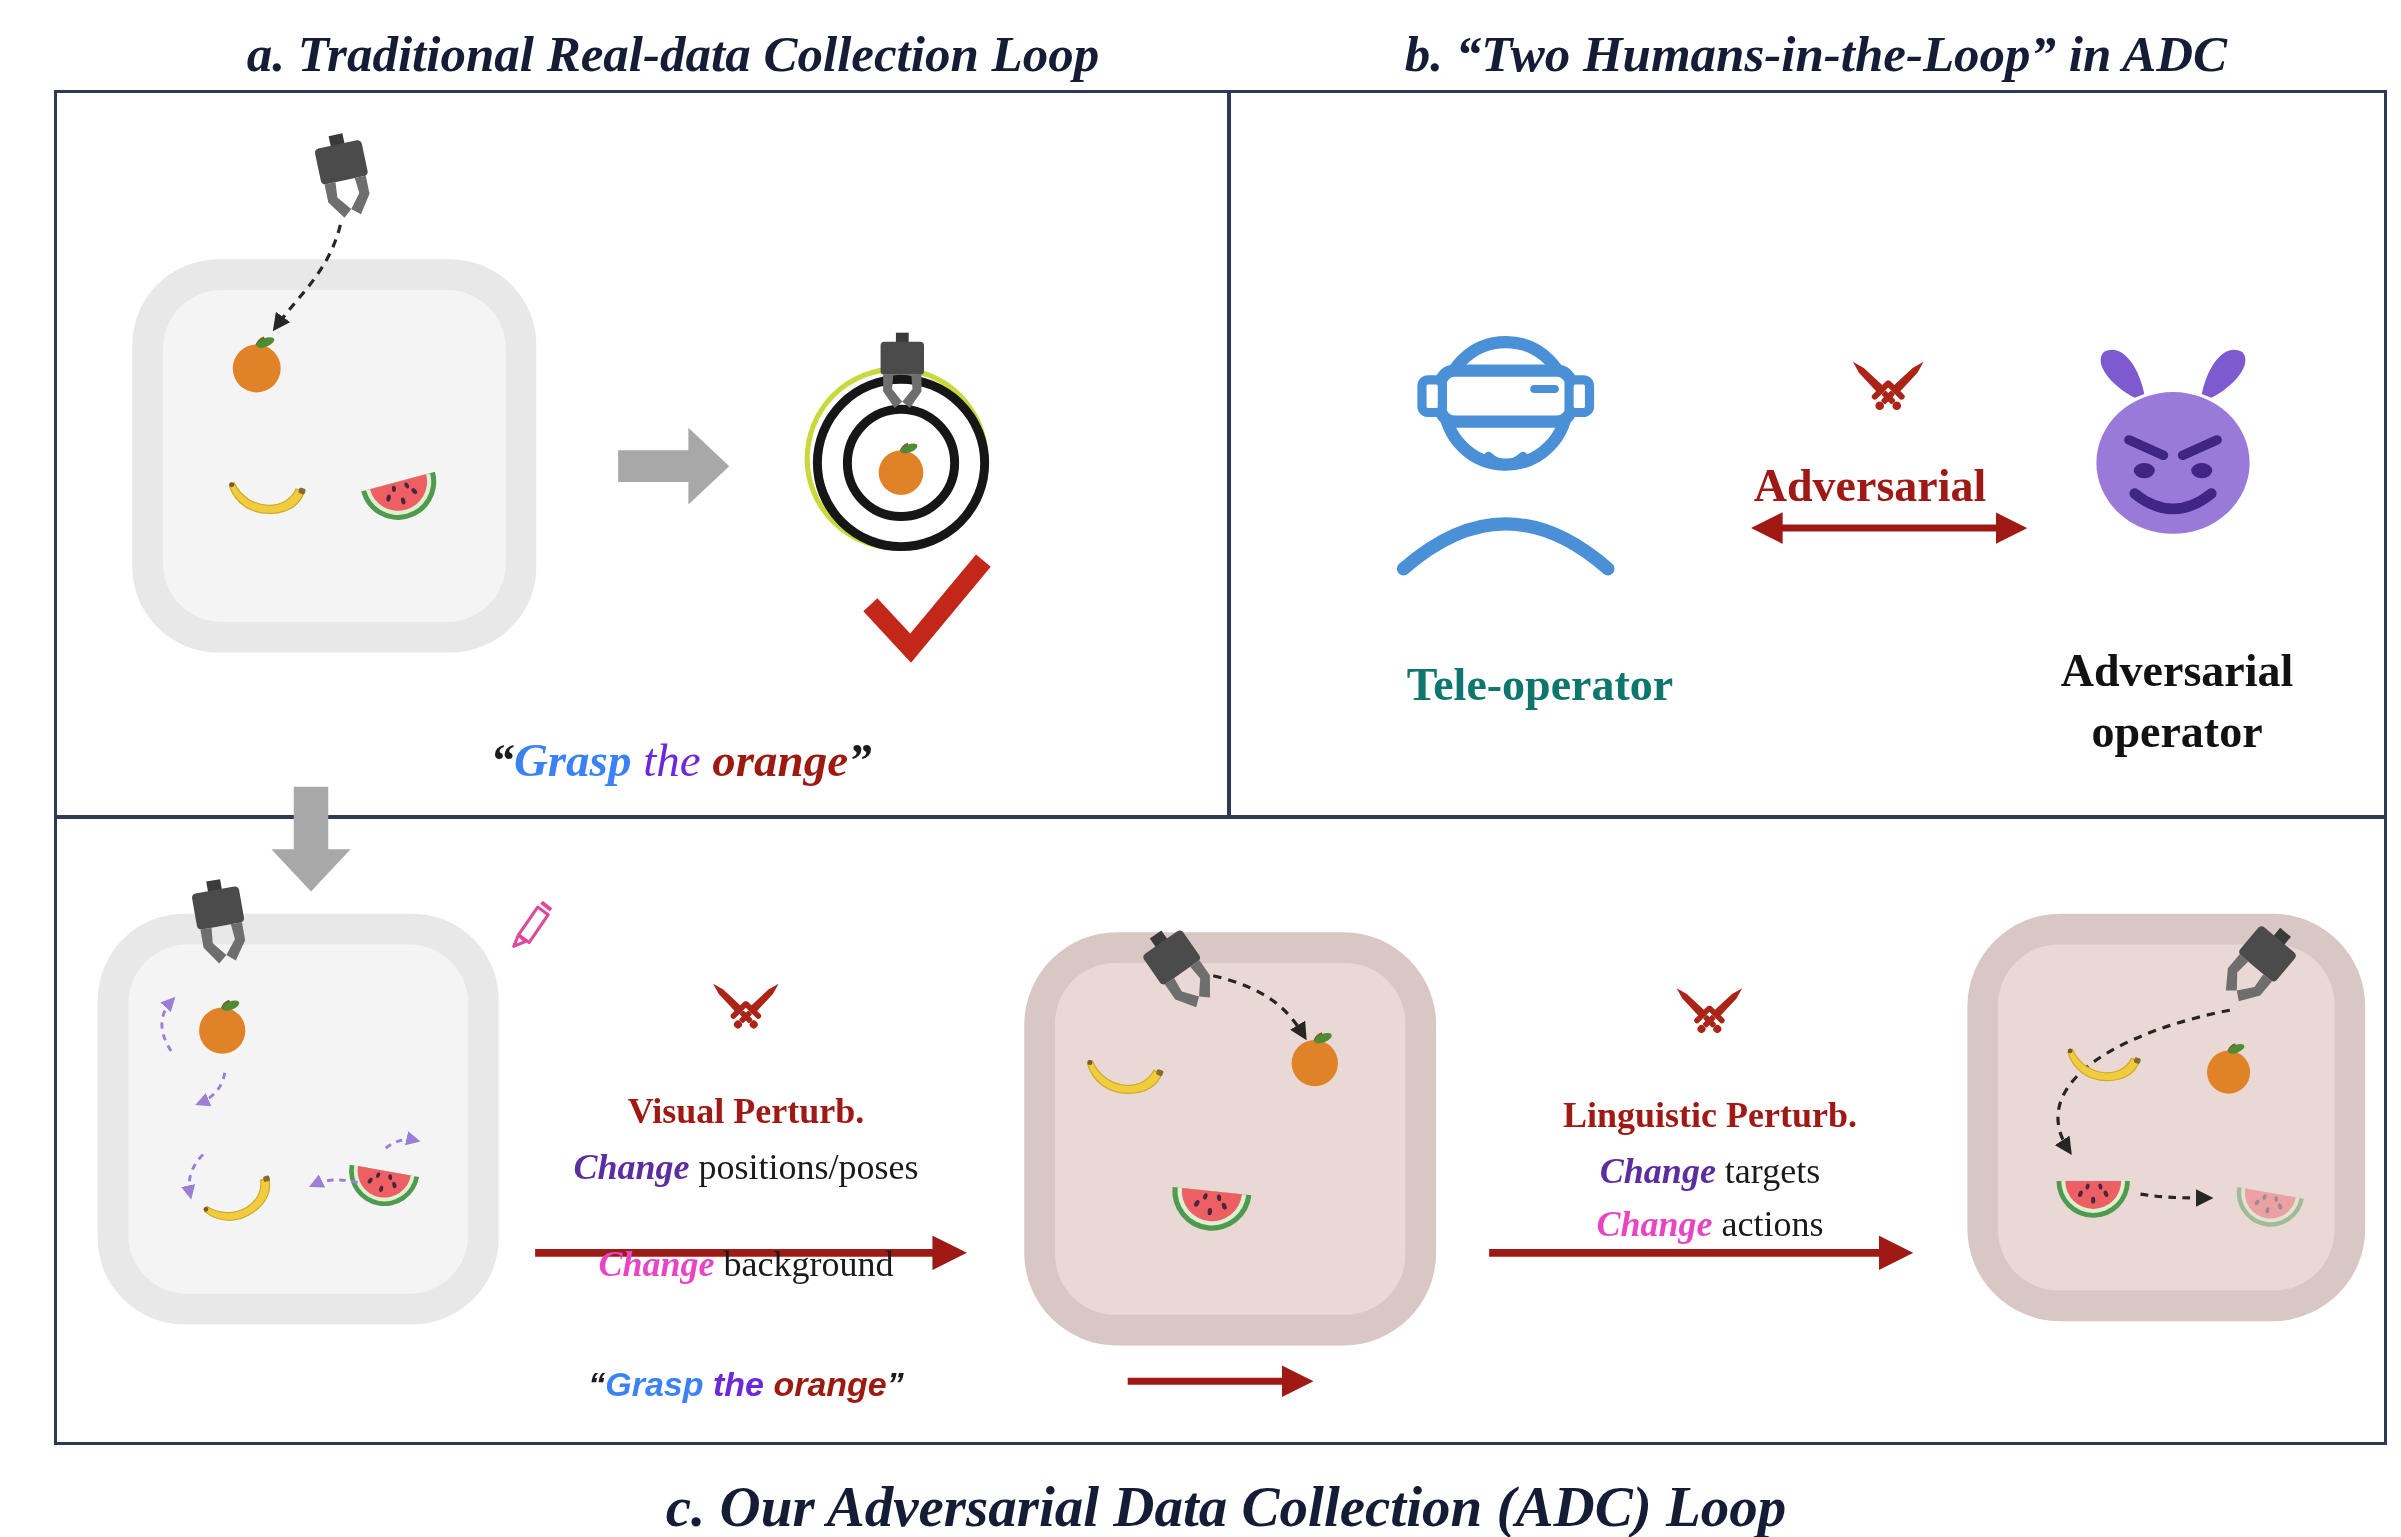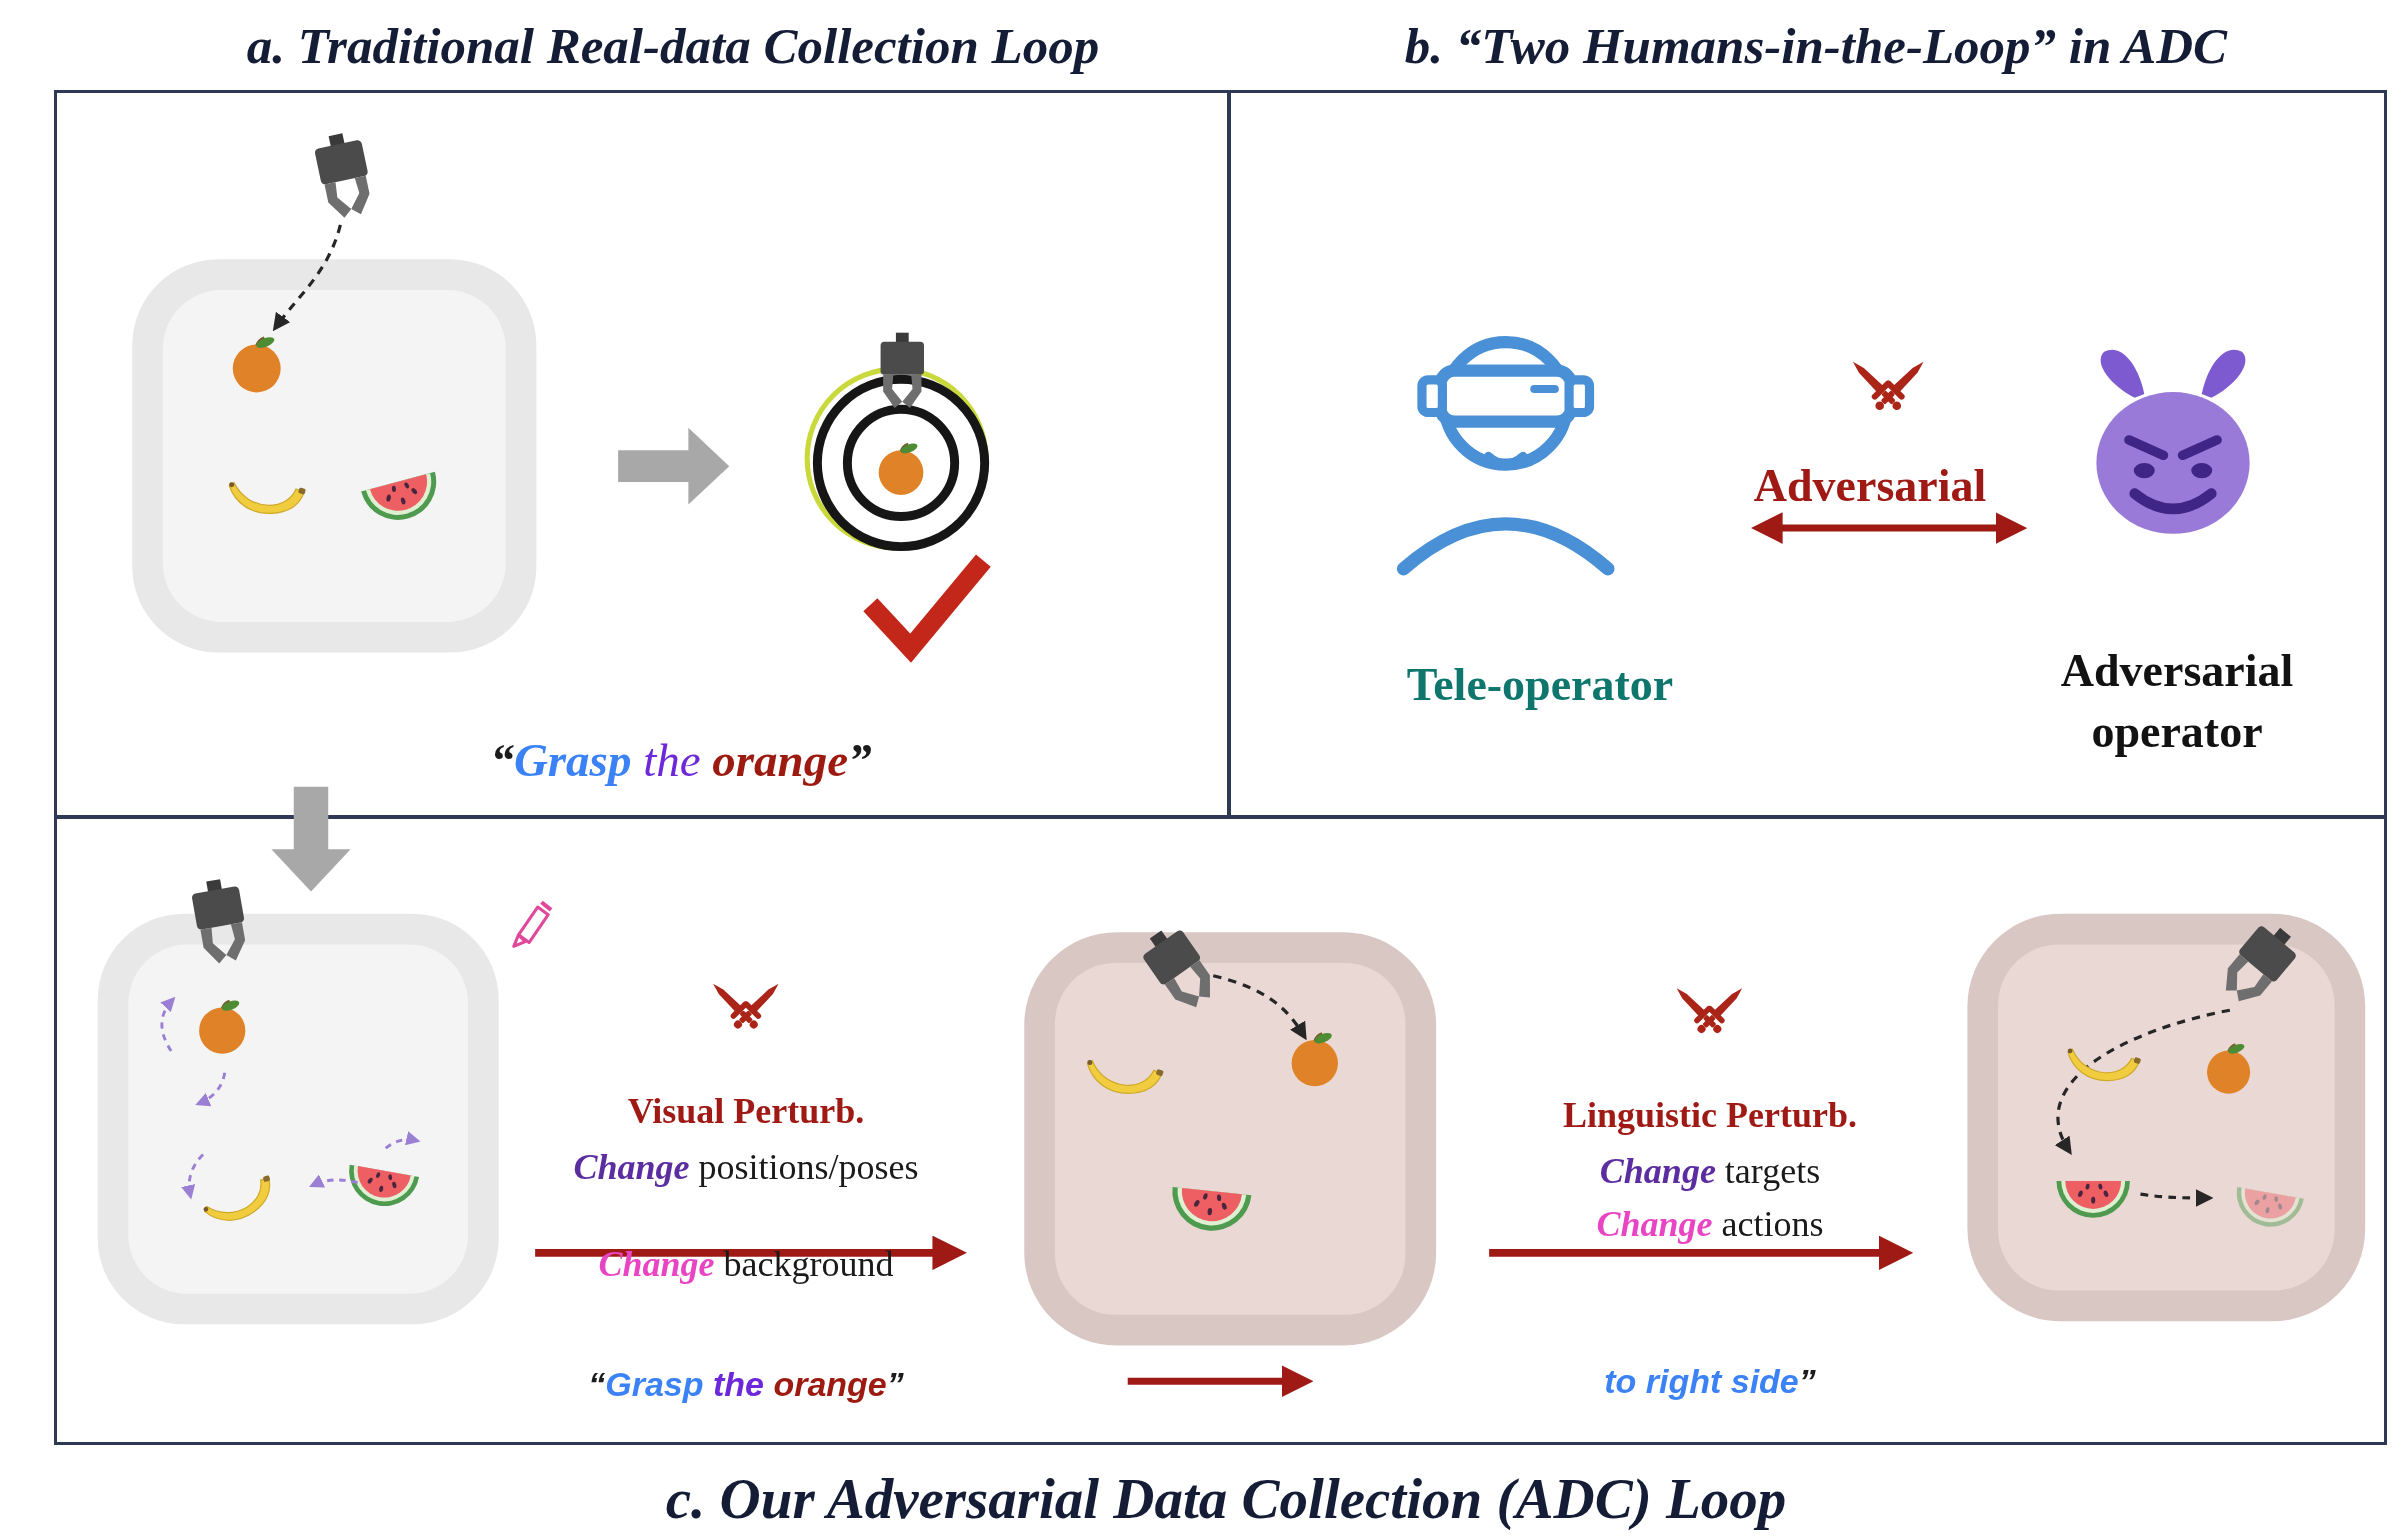--- a/index.html
+++ b/index.html
@@ -8,21 +8,21 @@
   .canvas { position:absolute; left:0; top:0; width:2401px; height:1537px; }
 
   .frame { position:absolute; left:54px; top:90px; width:2333px; height:1355px;
            border:3.8px solid #2e3a55; }
   .div-h { position:absolute; left:-1.3px; right:-1.3px; top:722px; height:3.8px; background:#2e3a55; }
   .div-v { position:absolute; left:1170px; top:0; width:3.8px; height:726px; background:#2e3a55; }
 
   .art { position:absolute; left:0; top:0; width:2401px; height:1537px; }
 
   .txt { position:absolute; transform:translateX(-50%); white-space:nowrap; }
-  .title { font-weight:700; font-style:italic; color:#141d35; }
+  .title { font-weight:700; font-style:italic; color:#141d35;margin-top:8px; }
   .t-a { left:673px; top:16.6px;  font-size:51px; }
   .t-b { left:1816px; top:16.6px;  font-size:51px; }
   .t-c { left:1226px; top:1466px; font-size:57px; }
 
   .cap-a { left:681px; top:733px; font-size:47px; font-style:italic; color:#1c1c1c; }
   .green { color:#3b82f6; font-weight:700;text-align:center; }
   .red   { color:#9c1a10; font-weight:700; }
   .qk    { color:#1c1c1c; font-weight:700; }
   .pl    { color:#6d28d9; }
 
@@ -284,17 +284,16 @@
   <div class="txt p-line vp-l1"><span class="em-p">Change</span><span> positions/poses</span></div>
   <div class="txt p-line vp-l2"><span class="em-m">Change</span><span> background</span></div>
 
   <div class="txt p-title lp-title">Linguistic Perturb.</div>
   <div class="txt p-line lp-l1"><span class="em-p">Change</span><span> targets</span></div>
   <div class="txt p-line lp-l2"><span class="em-m">Change</span><span> actions</span></div>
 
   <div class="txt cap-sans cap-mid"><span class="qk">“</span><span class="green">Grasp</span><span class="pl"> the </span><span class="red">orange</span><span class="qk">”</span></div>
 
   <div class="txt cap-sans cap-right">
-    <div><span class="green">to right side</span><span class="qk">”</span></div>
   </div>
 
 </div>
 
 
 </body></html>

